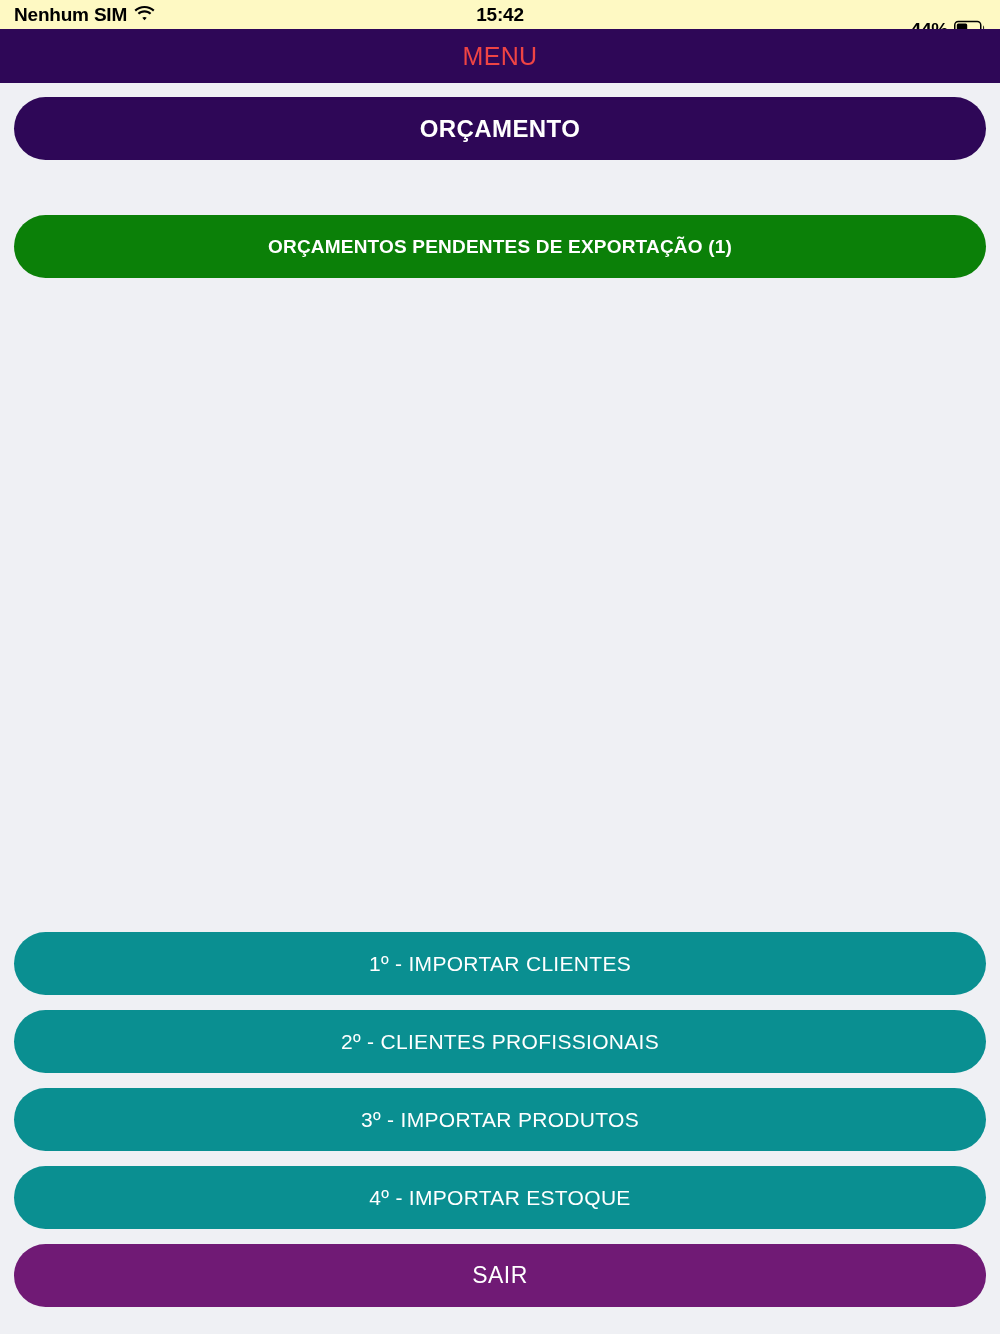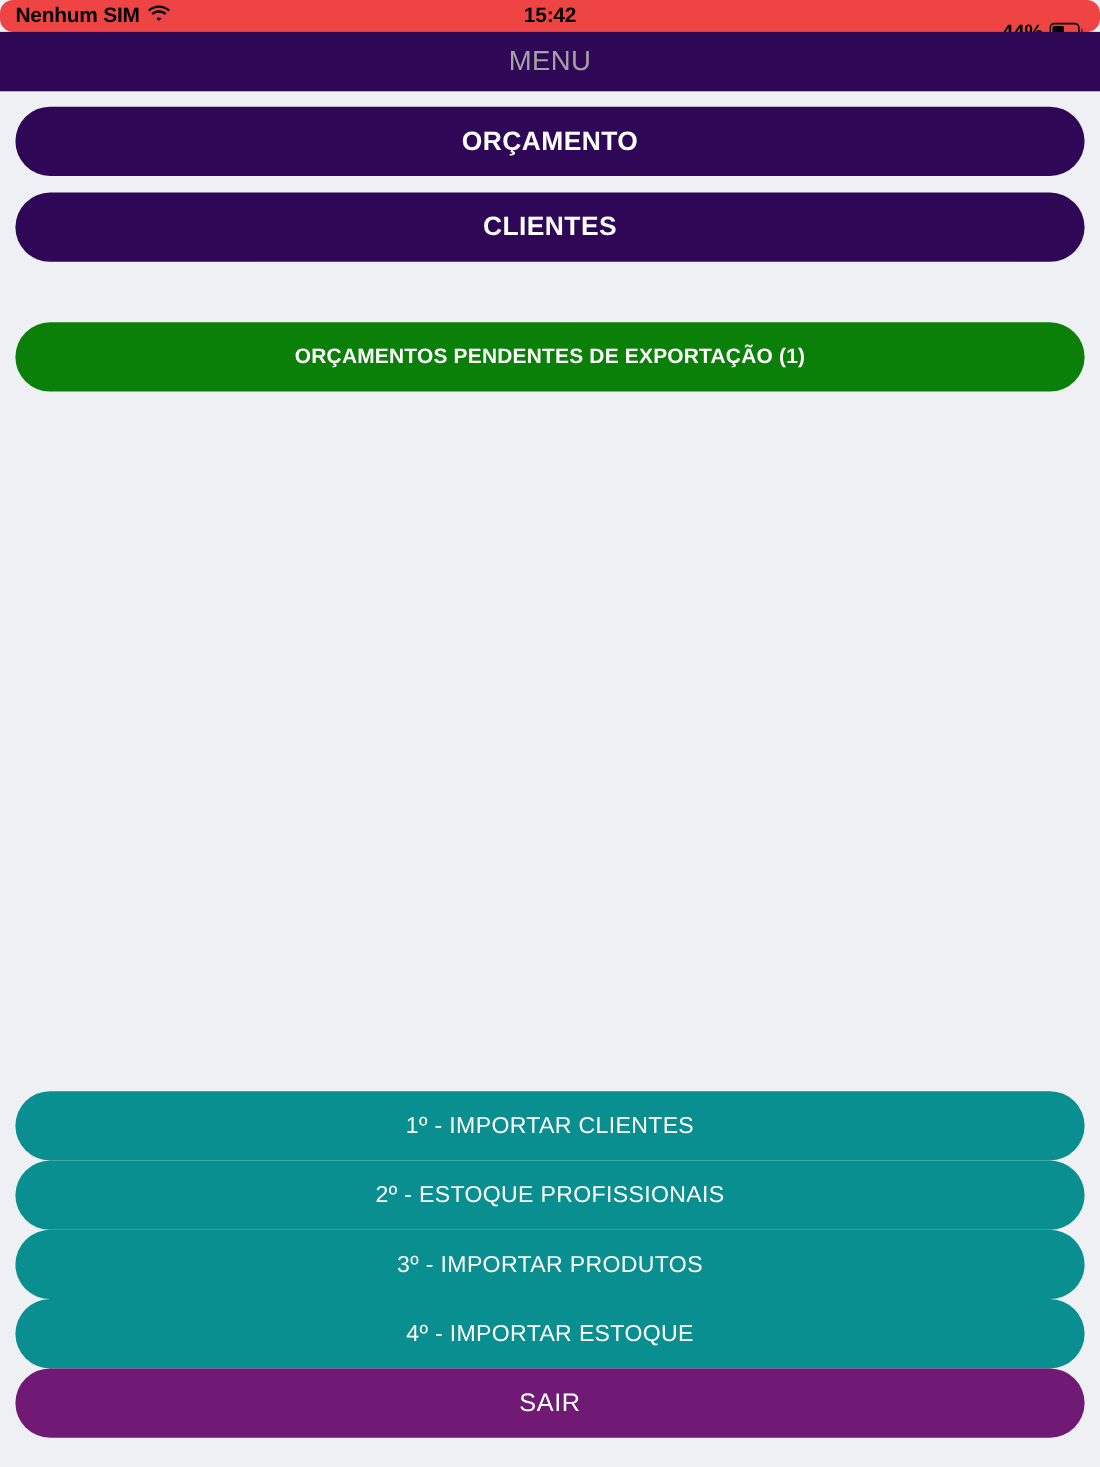--- a/index.html
+++ b/index.html
@@ -18,27 +18,26 @@
     width: 1000px;
     height: 1334px;
     background: #eff0f4;
     display: flex;
     flex-direction: column;
   }
 
   
   .status-bar {
     height: 29px;
-    background: #ef4444;
+    background: #fef9c3;
     display: flex;
     align-items: center;
     padding: 0 14px;
     box-sizing: border-box;
     flex: 0 0 auto;
-    border-radius: 12px;
   }
   .status-left {
     display: flex;
     align-items: center;
     gap: 7px;
     flex: 1 1 0;
   }
   .status-center {
     flex: 0 0 auto;
     display: flex;
@@ -76,21 +75,21 @@
   
   .header-bar {
     height: 54px;
     background: #2e0757;
     display: flex;
     align-items: center;
     justify-content: center;
     flex: 0 0 auto;
   }
   .header-title {
-    color: #a3a3a3;
+    color: #ef4444;
     font-size: 25px;
     font-weight: normal;
     letter-spacing: 0.3px;
   }
 
   
   .content {
     flex: 1 1 auto;
     display: flex;
     flex-direction: column;
@@ -103,20 +102,21 @@
     flex-direction: column;
     gap: 15px;
     flex: 0 0 auto;
   }
   .spacer {
     flex: 1 1 auto;
   }
   .bottom-group {
     display: flex;
     flex-direction: column;
+    gap: 15px;
     flex: 0 0 auto;
     padding-bottom: 27px;
   }
 
   .pill-btn {
     display: flex;
     align-items: center;
     justify-content: center;
     height: 63px;
     border: none;
@@ -187,28 +187,27 @@
   </div>
 
   <div class="header-bar">
     <span class="header-title">MENU</span>
   </div>
 
   <div class="content">
 
     <div class="top-group">
       <button class="pill-btn primary">ORÇAMENTO</button>
-      <button class="pill-btn primary">CLIENTES</button>
       <button class="pill-btn success">ORÇAMENTOS PENDENTES DE EXPORTAÇÃO  (1)</button>
     </div>
 
     <div class="spacer"></div>
 
     <div class="bottom-group">
       <button class="pill-btn teal">1º - IMPORTAR CLIENTES</button>
-      <button class="pill-btn teal">2º - ESTOQUE PROFISSIONAIS</button>
+      <button class="pill-btn teal">2º - CLIENTES PROFISSIONAIS</button>
       <button class="pill-btn teal">3º - IMPORTAR PRODUTOS</button>
       <button class="pill-btn teal">4º - IMPORTAR ESTOQUE</button>
       <button class="pill-btn danger">SAIR</button>
     </div>
 
   </div>
 </div>
 
 </body></html>

